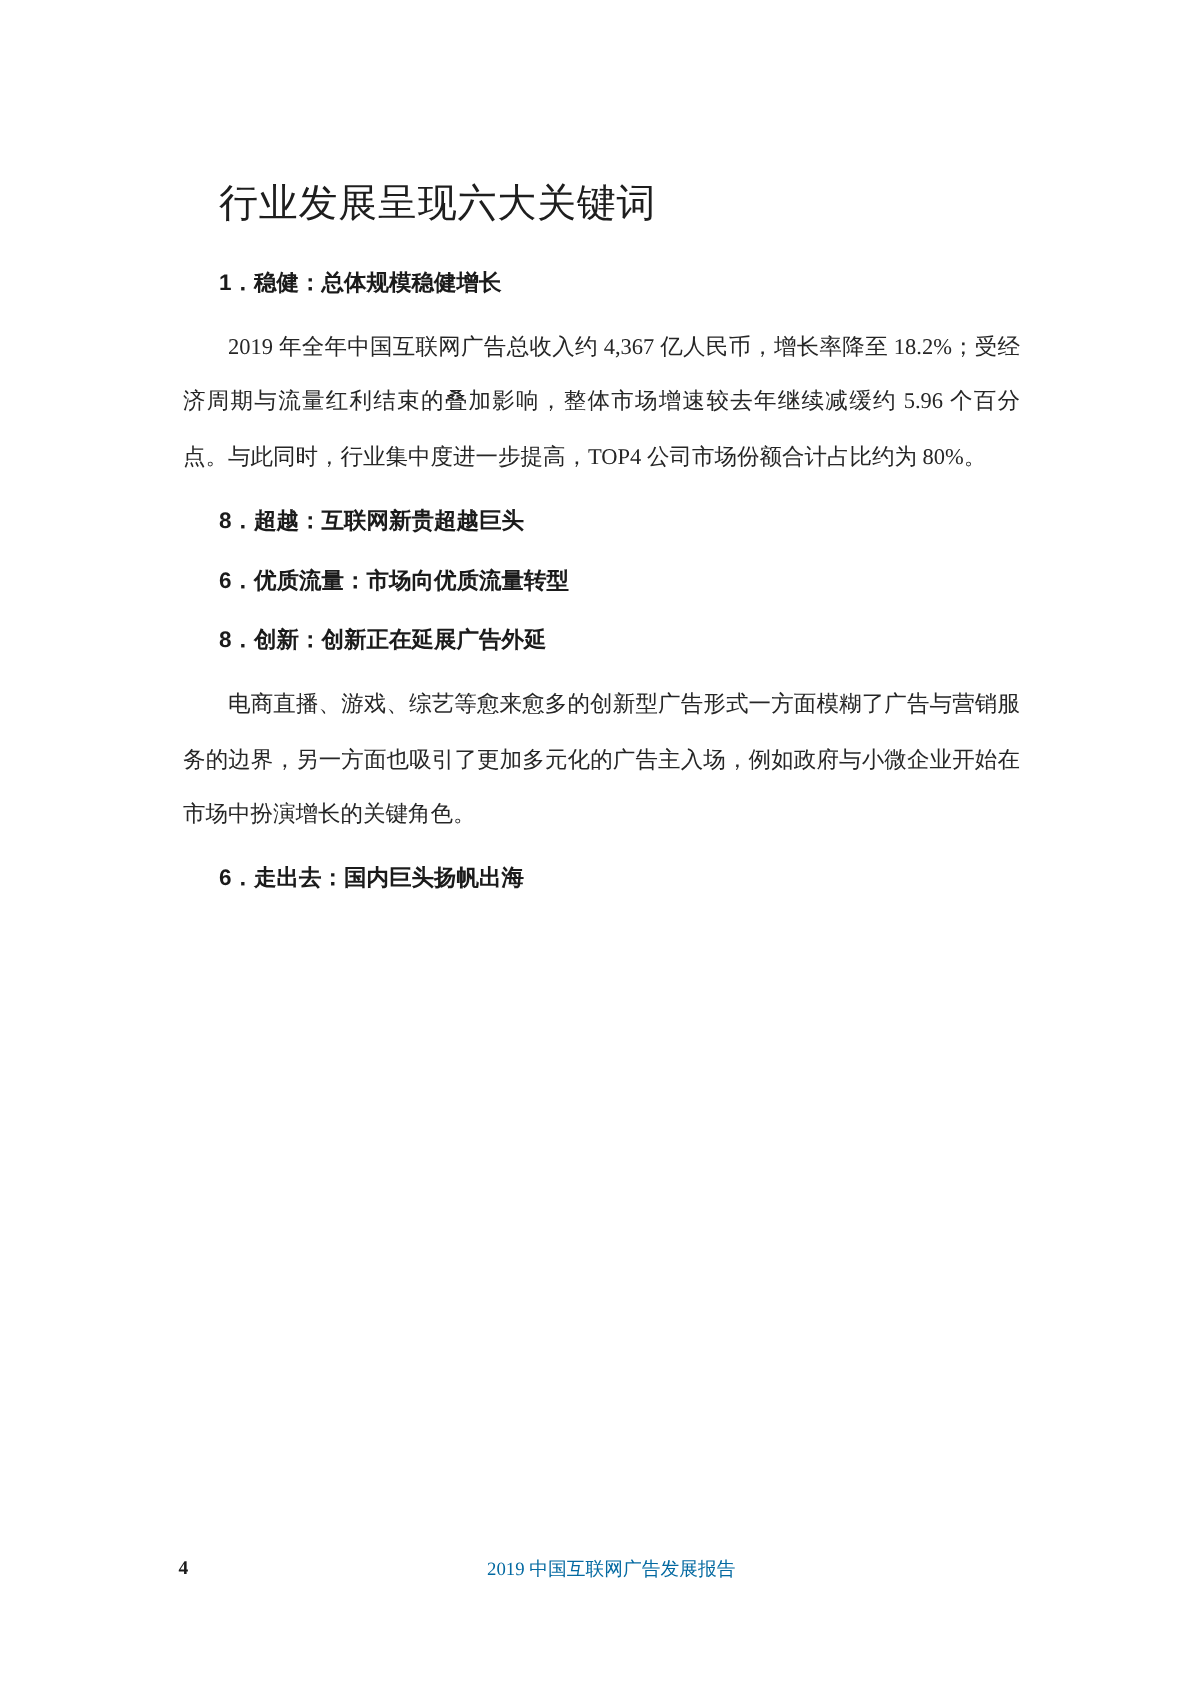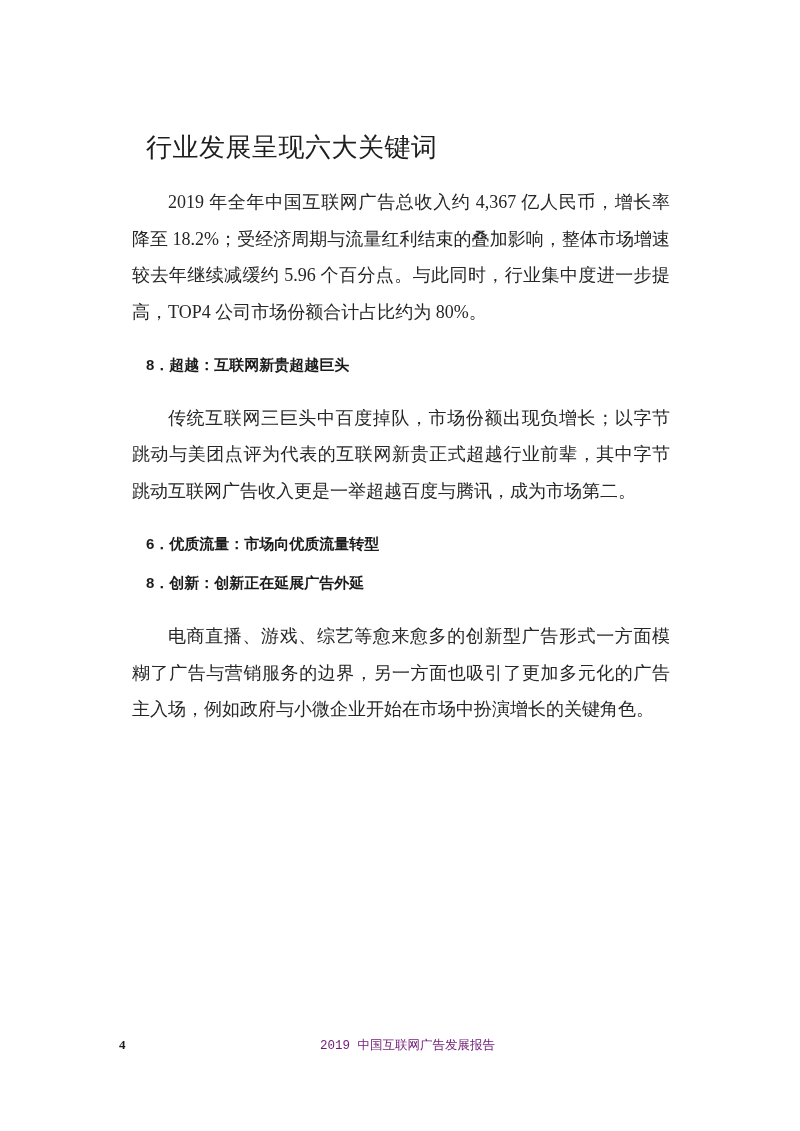--- a/index.html
+++ b/index.html
@@ -15,21 +15,21 @@
     overflow: hidden;
     color: #232323;
   }
   .content {
     position: absolute;
     top: 0;
     left: 116px;
     width: 570px;
   }
   .doc-title {
-    margin: 16px 0 15px 30px;
+    margin: 4px 0 15px 30px;
     padding-top: 112px;
     font-family: "Liberation Serif", "DejaVu Serif", serif;
     font-size: 26px;
     font-weight: 500;
     line-height: 40px;
     color: #1e1e1e;
     letter-spacing: 0.5px;
   }
   .sec {
     margin: 0;
@@ -37,23 +37,23 @@
   .sec-heading {
     margin: 3px 0 0 0;
     padding-left: 30px;
     font-family: "Liberation Sans", "DejaVu Sans", sans-serif;
     font-size: 15px;
     font-weight: 700;
     line-height: 36.7px;
     color: #1b1b1b;
   }
   .sec-body {
-    margin: 16px;
+    margin: 6px;
     font-family: "Liberation Serif", "DejaVu Serif", serif;
-    font-size: 18px;
+    font-size: 15px;
     font-weight: 400;
     line-height: 36.7px;
     text-align: justify;
     text-indent: 2em;
     color: #262626;
   }
   .page-num {
     position: absolute;
     left: 119px;
     top: 1036px;
@@ -77,38 +77,39 @@
 </style>
 </head>
 <body>
 
 <div class="page">
   <div class="content">
 
     <h1 class="doc-title">行业发展呈现六大关键词</h1>
 
     <section class="sec">
+      <h2 class="sec-heading">1．稳健：总体规模稳健增长</h2>
       <p class="sec-body">2019 年全年中国互联网广告总收入约 4,367 亿人民币，增长率降至 18.2%；受经济周期与流量红利结束的叠加影响，整体市场增速较去年继续减缓约 5.96 个百分点。与此同时，行业集中度进一步提高，TOP4 公司市场份额合计占比约为 80%。</p>
     </section>
 
     <section class="sec">
       <h2 class="sec-heading">8．超越：互联网新贵超越巨头</h2>
-      <p class="sec-body">传统互联网三巨头中百度掉队，市场份额出现负增长；以字节跳动与美团点评为代表的互联网新贵正式超越行业前辈，其中字节跳动互联网广告收入更是一举超越百度与腾讯，成为市场第二。</p>
     </section>
 
     <section class="sec">
       <h2 class="sec-heading">6．优质流量：市场向优质流量转型</h2>
     </section>
 
     <section class="sec">
       <h2 class="sec-heading">8．创新：创新正在延展广告外延</h2>
       <p class="sec-body">电商直播、游戏、综艺等愈来愈多的创新型广告形式一方面模糊了广告与营销服务的边界，另一方面也吸引了更加多元化的广告主入场，例如政府与小微企业开始在市场中扮演增长的关键角色。</p>
     </section>
 
 
     <section class="sec">
+      <h2 class="sec-heading">6．走出去：国内巨头扬帆出海</h2>
     </section>
 
   </div>
 
   <div class="page-num">4</div>
-  <div class="footer-title" style="color: #701a75; font-family: Liberation Mono, monospace;">2019 中国互联网广告发展报告</div>
+  <div class="footer-title" style="color: #0369a1;">2019 中国互联网广告发展报告</div>
 </div>
 
 </body></html>

